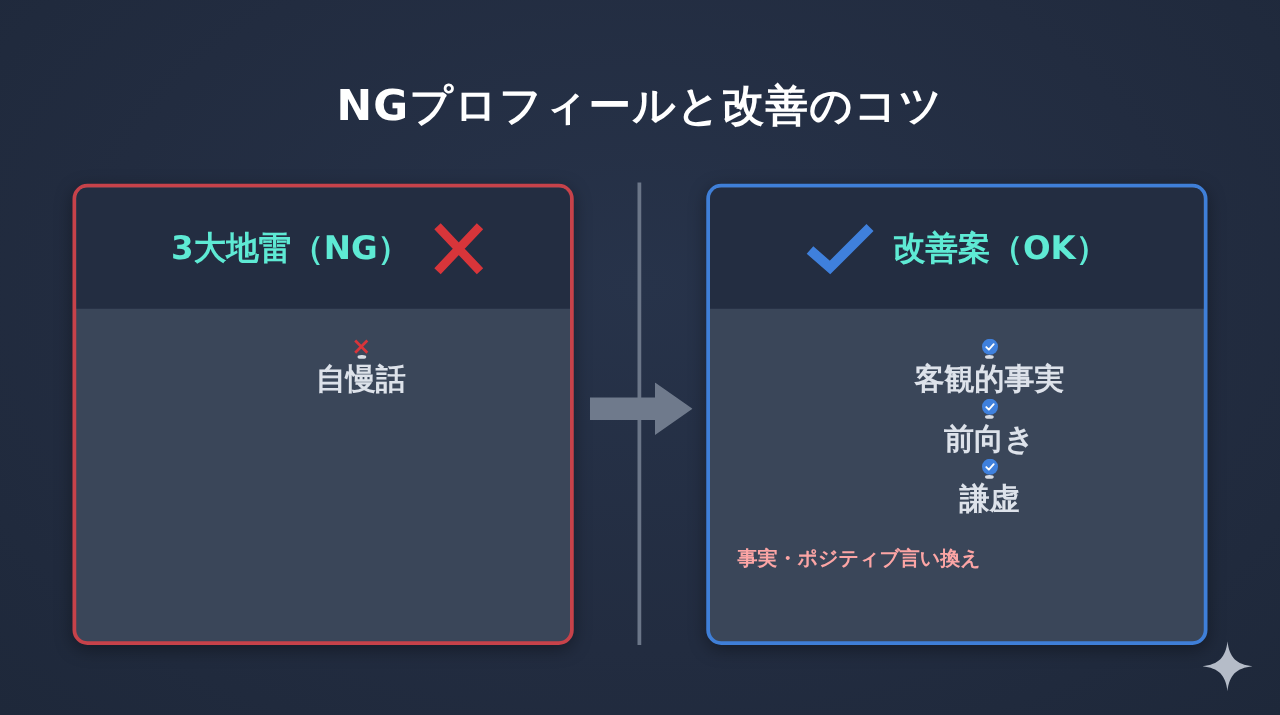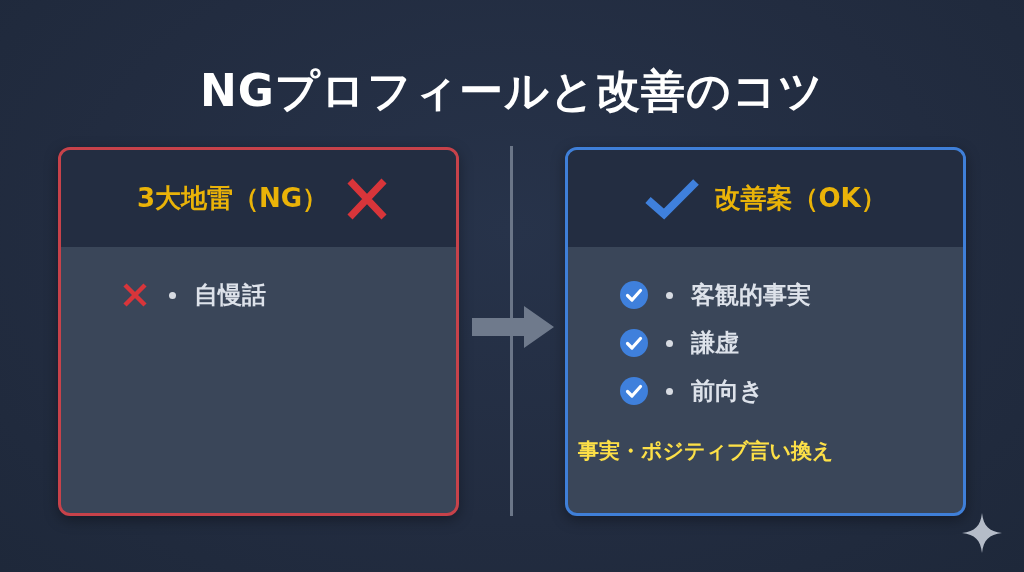--- a/index.html
+++ b/index.html
@@ -8,52 +8,52 @@
       background: #222d41;
       font-family: "DejaVu Sans", "Liberation Sans", sans-serif;
     }
     .stage {
       position: relative; width: 1024px; height: 572px;
       background: radial-gradient(ellipse at 50% 40%, #27334a 0%, #222c40 60%, #1e283a 100%);
     }
     .title {
       position: absolute; left: 0; top: 62px; width: 1024px;
       text-align: center; color: #ffffff; font-weight: bold;
-      font-size: 44px; letter-spacing: 1px;
+      font-size: 34px; letter-spacing: 1px;
     }
     .card {
       position: absolute; top: 147px; width: 401px; height: 369px;
       border-radius: 12px; overflow: hidden;
       background: #3a4659;
       box-shadow: 0 4px 14px rgba(0,0,0,0.35);
     }
     .card.ng { left: 58px; border: 3px solid #c7424a; }
     .card.ok { left: 565px; border: 3px solid #3f7fd8; }
     .card-head {
       height: 97px; background: #232d41;
       display: flex; align-items: center; justify-content: center;
-      color: #eab308; font-weight: bold; font-size: 26px;
+      color: #5eead4; font-weight: bold; font-size: 26px;
     }
     .card.ng .card-head .label { margin-right: 16px; margin-left: 10px; }
     .card.ok .card-head .label { margin-left: 14px; }
     .card-body { padding: 24px 0 0 0; }
     .item {
       display: flex; align-items: center; height: 48px;
-      color: #dde2ea; font-size: 24px; font-weight: bold;
+      color: #dde2ea; font-size: 24px; font-weight: bold; flex-direction: column;
     }
     .card.ng .item { padding-left: 60px; }
     .card.ok .item { padding-left: 24px; margin-left: 28px; }
     .item .dot {
       width: 7px; height: 7px; border-radius: 50%;
       background: #d7dbe2; margin: 0 18px 0 20px;
     }
     .card.ok .item .dot { margin-left: 18px; }
     .summary {
-      margin-top: 22px; padding-left: 10px;
-      color: #fde047; font-weight: bold; font-size: 21px;
+      margin-top: 22px; padding-left: 22px;
+      color: #fca5a5; font-weight: bold; font-size: 16px;
     }
     .divider {
       position: absolute; left: 510px; top: 146px; width: 3px; height: 370px;
       background: #6b7688;
     }
     .arrow {
       position: absolute; left: 472px; top: 306px;
     }
     .sparkle {
       position: absolute; left: 962px; top: 513px;
@@ -104,29 +104,29 @@
         </svg>
         <span class="dot"></span>
         <span>客観的事実</span>
       </div>
       <div class="item">
         <svg width="28" height="28" viewBox="0 0 28 28">
           <circle cx="14" cy="14" r="14" fill="#3f80dc"></circle>
           <path d="M7.5 14.5 L12 19 L20.5 9.5" stroke="#ffffff" stroke-width="3.2" fill="none" stroke-linecap="round" stroke-linejoin="round"></path>
         </svg>
         <span class="dot"></span>
-        <span>謙虚</span>
+        <span>前向き</span>
       </div>
       <div class="item">
         <svg width="28" height="28" viewBox="0 0 28 28">
           <circle cx="14" cy="14" r="14" fill="#3f80dc"></circle>
           <path d="M7.5 14.5 L12 19 L20.5 9.5" stroke="#ffffff" stroke-width="3.2" fill="none" stroke-linecap="round" stroke-linejoin="round"></path>
         </svg>
         <span class="dot"></span>
-        <span>前向き</span>
+        <span>謙虚</span>
       </div>
       <div class="summary">事実・ポジティブ言い換え</div>
     </div>
   </div>
 
   <svg class="sparkle" width="40" height="40" viewBox="0 0 40 40">
     <path d="M20 0 C21.5 13 27 18.5 40 20 C27 21.5 21.5 27 20 40 C18.5 27 13 21.5 0 20 C13 18.5 18.5 13 20 0 Z" fill="#b5bcc8"></path>
   </svg>
 
 </div>

